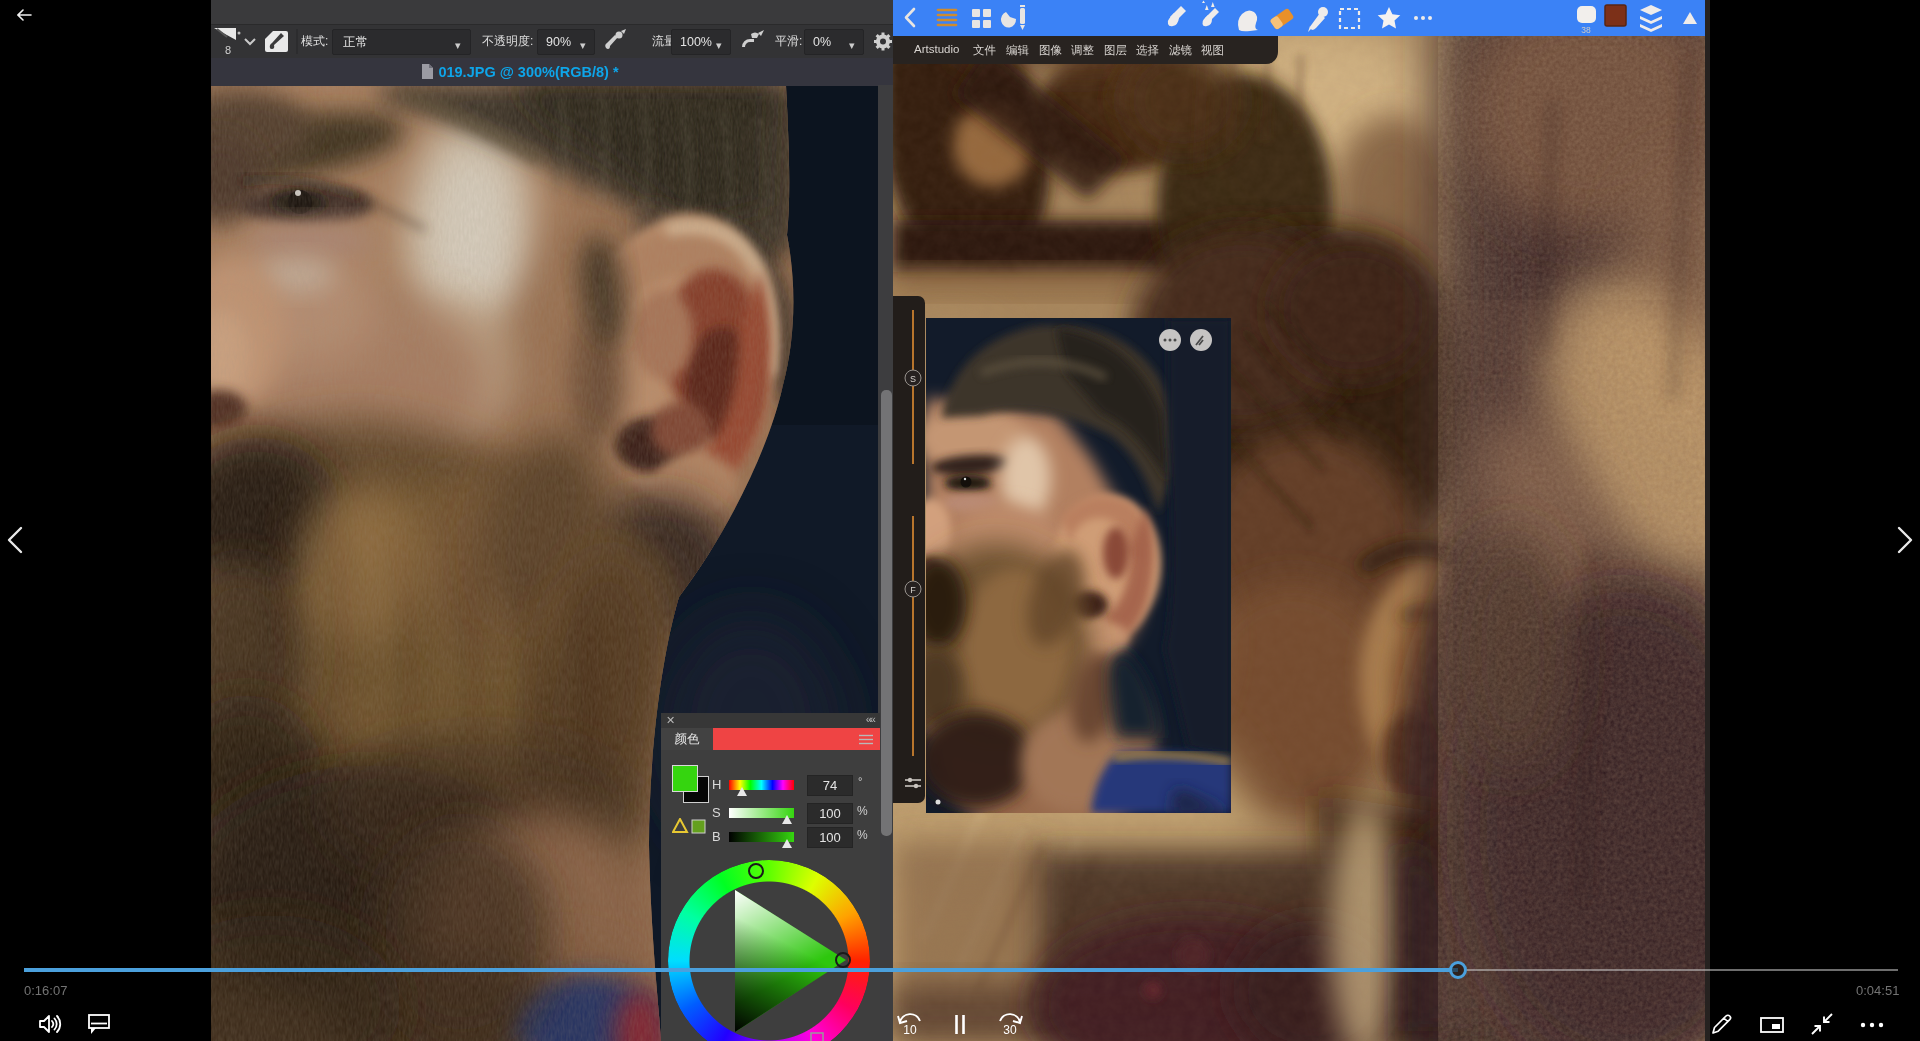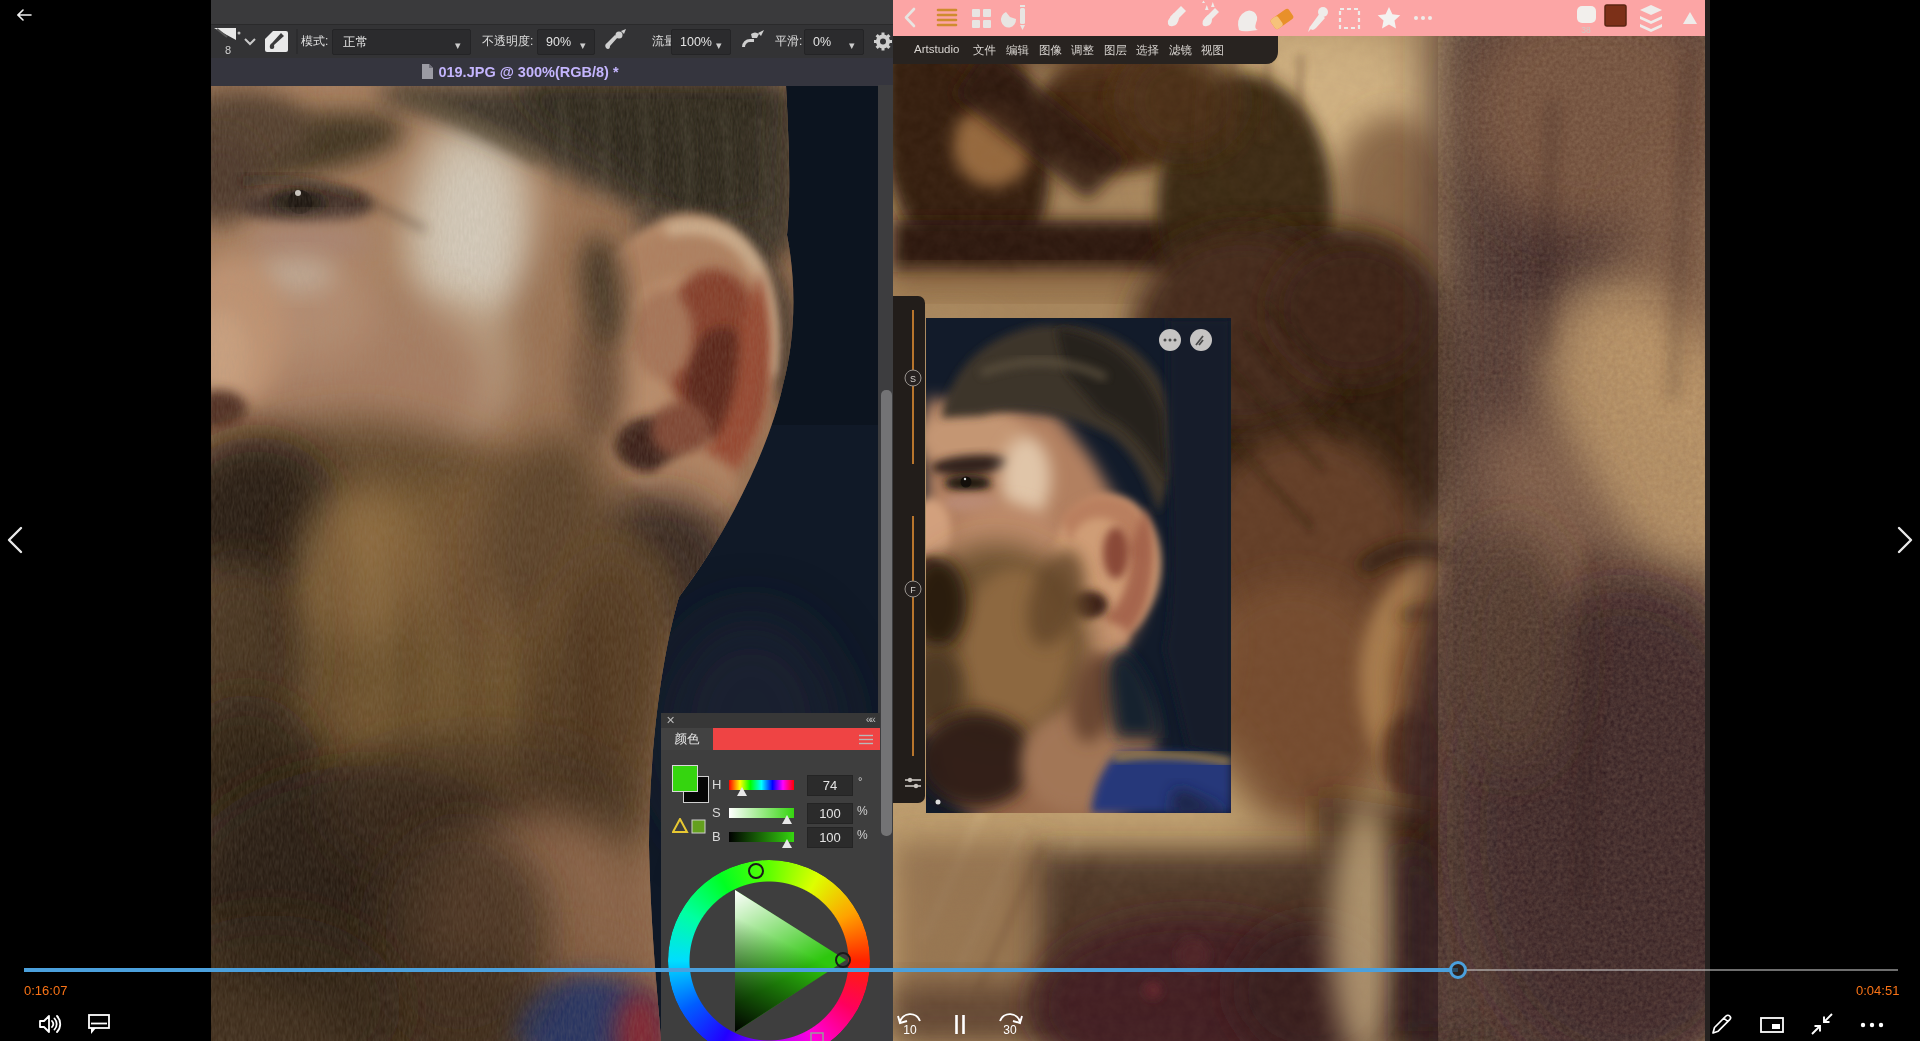--- a/index.html
+++ b/index.html
@@ -3,38 +3,38 @@
 <meta charset="utf-8">
 <style>
   html,body{margin:0;padding:0;background:#000;}
   body{width:1920px;height:1041px;position:relative;overflow:hidden;
        font-family:"Liberation Sans", sans-serif;}
   .abs{position:absolute;}
   
   #ps{left:211px;top:0;width:682px;height:1041px;background:#17202e;}
   #ps-topbar{left:0;top:0;width:682px;height:24px;background:#3a3a3c;border-bottom:1px solid #2a2a2b;}
   #ps-toolbar{left:0;top:25px;width:682px;height:33px;background:#333335;color:#dedede;font-size:12px;}
-  #ps-title{left:0;top:58px;width:682px;height:28px;background:#35353e;color:#c4b5fd;
+  #ps-title{left:0;top:58px;width:682px;height:28px;background:#35353e;color:#0ea5e9;
             font-size:14.5px;font-weight:bold;text-align:center;line-height:28px;padding-right:64px;box-sizing:border-box;}
   .tb{position:absolute;top:0;height:33px;display:flex;align-items:center;}
   .ddbox{background:#2b2b2d;border:1px solid #242426;border-radius:2px;height:24px;
          display:flex;align-items:center;color:#e3e3e3;font-size:12.5px;}
   .chev{color:#cccccc;font-size:11px;}
   
   #as{left:893px;top:0;width:812px;height:1041px;background:#b5976b;overflow:hidden;}
-  #as-topbar{left:0;top:0;width:812px;height:36px;background:#fca5a5;}
+  #as-topbar{left:0;top:0;width:812px;height:36px;background:#3b82f6;}
   #as-menu{left:0;top:36px;width:385px;height:28px;background:#282320;color:#d8d4d0;
            font-size:11.5px;border-radius:0 0 12px 0;}
   #as-menu span{position:absolute;top:7px;white-space:nowrap;}
   
   #prog-blue{left:24px;top:968px;width:1434px;height:4px;background:#4ba0dc;z-index:50;}
   #prog-grey{left:1467px;top:969px;width:431px;height:2px;background:rgba(200,200,200,.55);z-index:50;}
   #prog-handle{left:1449px;top:961px;width:12px;height:12px;border:3px solid #4ba0dc;
                border-radius:50%;background:rgba(20,16,14,.6);z-index:51;}
-  .time{color:#f97316;font-size:13px;z-index:50;text-align:center;}
+  .time{color:#737373;font-size:13px;z-index:50;text-align:center;}
 </style>
 </head>
 <body>
 
   <div id="ps" class="abs">
     <div id="ps-canvas" class="abs" style="left:0;top:85px;width:682px;height:956px;">
 <svg width="682" height="956" viewBox="0 0 682 956">
  <defs>
   <filter id="b6" x="-40%" y="-40%" width="180%" height="180%">
             <feGaussianBlur stdDeviation="6"></feGaussianBlur>

